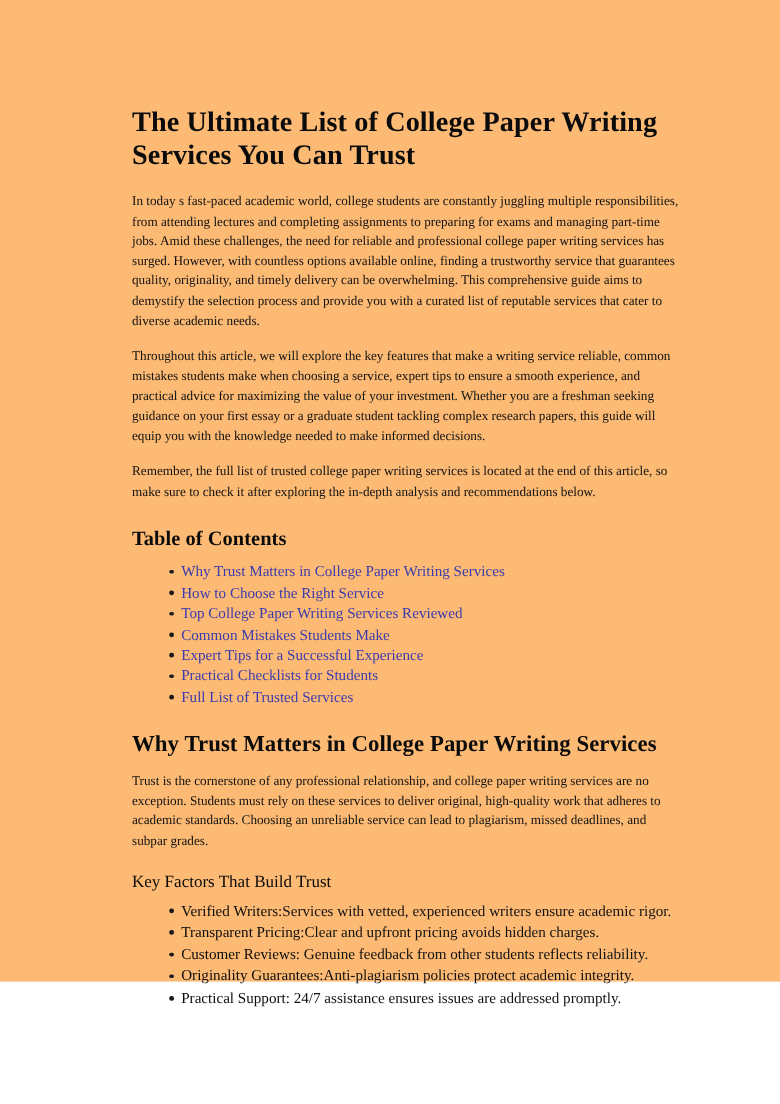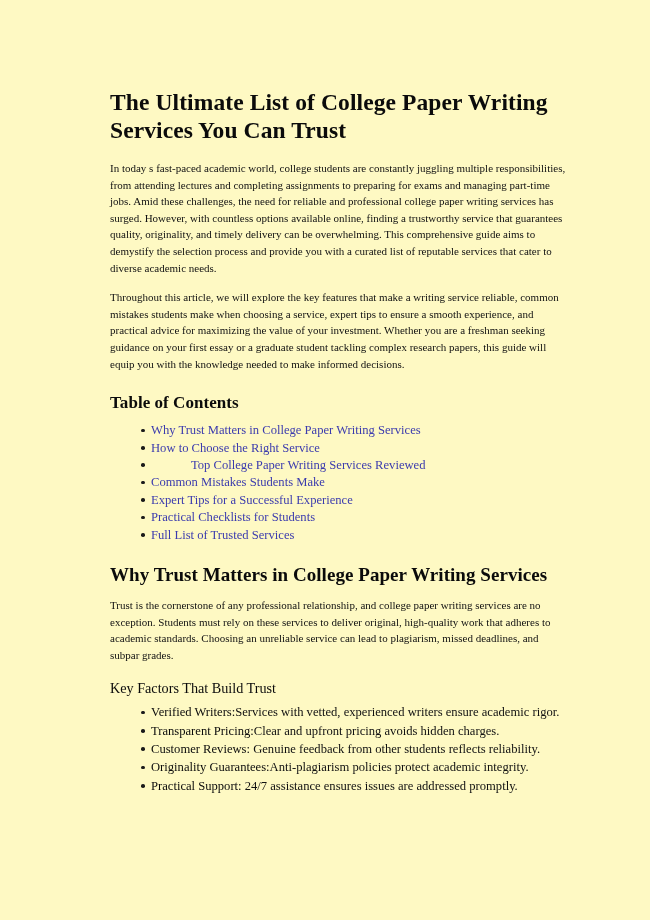--- a/index.html
+++ b/index.html
@@ -11,22 +11,22 @@
     width: 650px;
     height: 920px;
     overflow: hidden;
     font-family: "Liberation Serif", "DejaVu Serif", serif;
     color: #000000;
     -webkit-font-smoothing: antialiased;
   }
   .page {
     position: relative;
     width: 650px;
-    height: 920px;
-    background: #fef9c3;
+    height: 818px;
+    background: #fdba74;
     box-sizing: border-box;
     padding: 88px 80px 0 110px;
   }
   .content {
     width: 460px;
   }
 
   h1.doc-title {
     font-size: 23.5px;
     line-height: 28px;
@@ -114,27 +114,28 @@
 </head>
 <body>
 
 <div class="page">
   <div class="content">
 
     <h1 class="doc-title">The Ultimate List of College Paper Writing Services You Can Trust</h1>
 
     <p class="para">In today s fast-paced academic world, college students are constantly juggling multiple responsibilities, from attending lectures and completing assignments to preparing for exams and managing part-time jobs. Amid these challenges, the need for reliable and professional college paper writing services has surged. However, with countless options available online, finding a trustworthy service that guarantees quality, originality, and timely delivery can be overwhelming. This comprehensive guide aims to demystify the selection process and provide you with a curated list of reputable services that cater to diverse academic needs.</p>
     <p class="para">Throughout this article, we will explore the key features that make a writing service reliable, common mistakes students make when choosing a service, expert tips to ensure a smooth experience, and practical advice for maximizing the value of your investment. Whether you are a freshman seeking guidance on your first essay or a graduate student tackling complex research papers, this guide will equip you with the knowledge needed to make informed decisions.</p>
+    <p class="para">Remember, the full list of trusted college paper writing services is located at the end of this article, so make sure to check it after exploring the in-depth analysis and recommendations below.</p>
 
     <h2 class="toc-heading">Table of Contents</h2>
 
     <ul class="bullets toc-list">
       <li><a class="toc-link" href="#" style="color: rgb(59, 59, 174);">Why Trust Matters in College Paper Writing Services</a></li>
       <li><a class="toc-link" href="#" style="color: rgb(59, 59, 174);">How to Choose the Right Service</a></li>
-      <li><a class="toc-link" href="#" style="color: rgb(59, 59, 174); margin-left: 40px;">Top College Paper Writing Services Reviewed</a></li>
+      <li><a class="toc-link" href="#" style="color: rgb(59, 59, 174);">Top College Paper Writing Services Reviewed</a></li>
       <li><a class="toc-link" href="#" style="color: rgb(59, 59, 174);">Common Mistakes Students Make</a></li>
       <li><a class="toc-link" href="#" style="color: rgb(59, 59, 174);">Expert Tips for a Successful Experience</a></li>
       <li><a class="toc-link" href="#" style="color: rgb(59, 59, 174);">Practical Checklists for Students</a></li>
       <li><a class="toc-link" href="#" style="color: rgb(59, 59, 174);">Full List of Trusted Services</a></li>
     </ul>
 
     <h2 class="section-heading">Why Trust Matters in College Paper Writing Services</h2>
 
     <p class="para">Trust is the cornerstone of any professional relationship, and college paper writing services are no exception. Students must rely on these services to deliver original, high-quality work that adheres to academic standards. Choosing an unreliable service can lead to plagiarism, missed deadlines, and subpar grades.</p>
 

